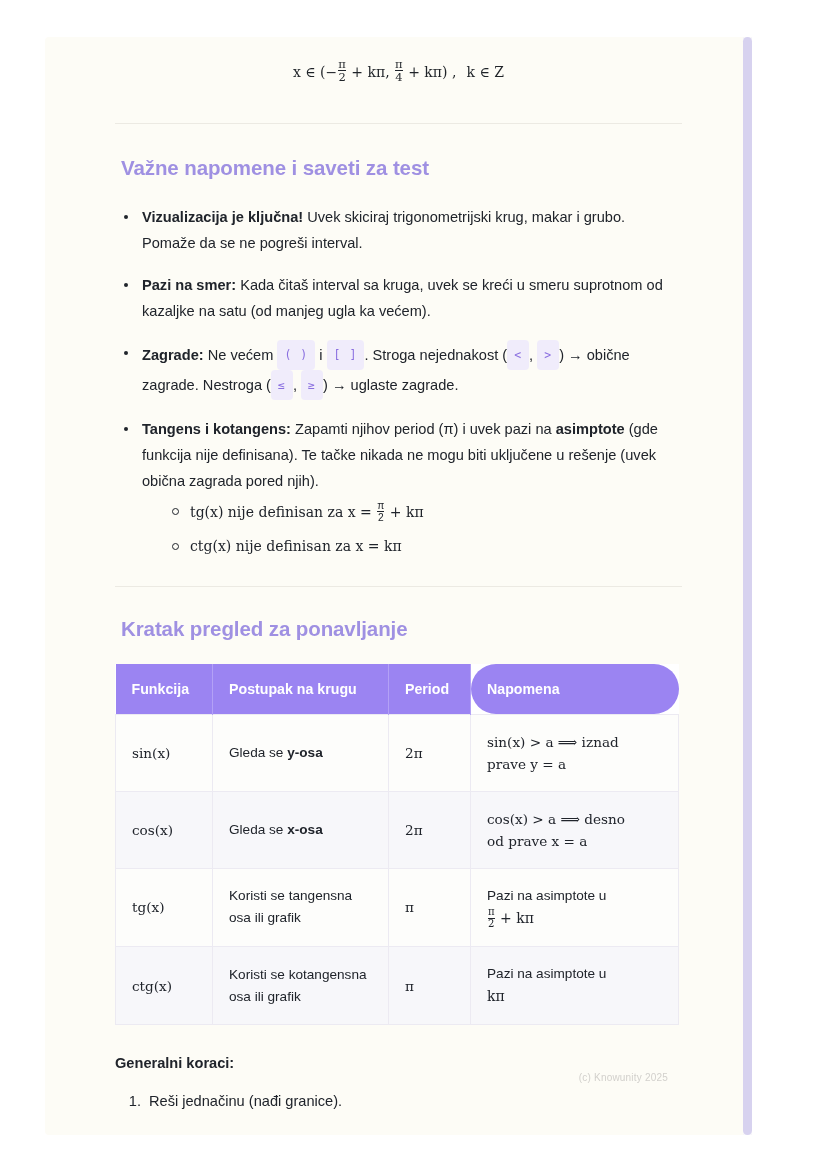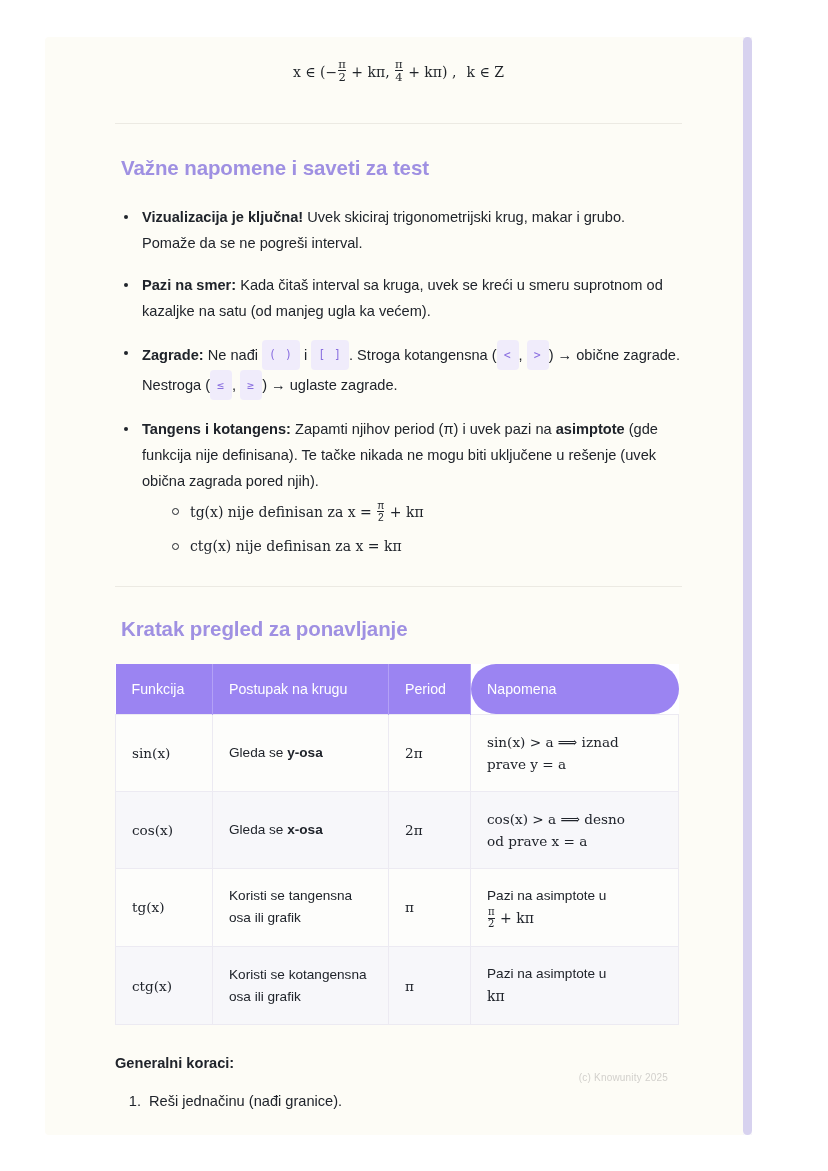--- a/index.html
+++ b/index.html
@@ -159,21 +159,21 @@
     border-collapse: collapse;
     margin-top: 23px;
     width: 563px;
     table-layout: fixed;
     background: #ffffff;
   }
   table.ref th {
     background: #9b84f2;
     color: #ffffff;
     font-size: 14.2px;
-    font-weight: normal;
+    font-weight: bold;
     text-align: left;
     padding: 17px 16px;
     border-right: 1px solid #b3a1f6;
   }
   table.ref th:last-child { border-right: 0; border-radius: 25px; }
   table.ref td {
     border: 1px solid #eceaf2;
     padding: 16px 16px;
     font-size: 13.6px;
     line-height: 22px;
@@ -233,21 +233,21 @@
 
         <li>
           <span class="b">Vizualizacija je ključna!</span><span> Uvek skiciraj trigonometrijski krug, makar i grubo. Pomaže da se ne pogreši interval.</span>
         </li>
 
         <li>
           <span class="b">Pazi na smer:</span><span> Kada čitaš interval sa kruga, uvek se kreći u smeru suprotnom od kazaljke na satu (od manjeg ugla ka većem).</span>
         </li>
 
         <li>
-          <span class="b">Zagrade:</span><span> Ne nađi </span><code class="chip">( )</code><span> i </span><code class="chip">[ ]</code><span>. Stroga kotangensna (</span><code class="chip">&lt;</code><span>, </span><code class="chip">&gt;</code><span>) → obične zagrade. Nestroga (</span><code class="chip">≤</code><span>, </span><code class="chip">≥</code><span>) → uglaste zagrade.</span>
+          <span class="b">Zagrade:</span><span> Ne većem </span><code class="chip">( )</code><span> i </span><code class="chip">[ ]</code><span>. Stroga nejednakost (</span><code class="chip">&lt;</code><span>, </span><code class="chip">&gt;</code><span>) → obične zagrade. Nestroga (</span><code class="chip">≤</code><span>, </span><code class="chip">≥</code><span>) → uglaste zagrade.</span>
         </li>
 
         <li>
           <span class="b">Tangens i kotangens:</span><span> Zapamti njihov period (π) i uvek pazi na </span><span class="b">asimptote</span><span> (gde funkcija nije definisana). Te tačke nikada ne mogu biti uključene u rešenje (uvek obična zagrada pored njih).</span>
 
           <ul class="subtips">
             <li>
               <span class="mth">tg(x) nije definisan za x = </span><span class="frac"><span class="num">π</span><span class="den">2</span></span><span class="mth"> + kπ</span>
             </li>
             <li>

